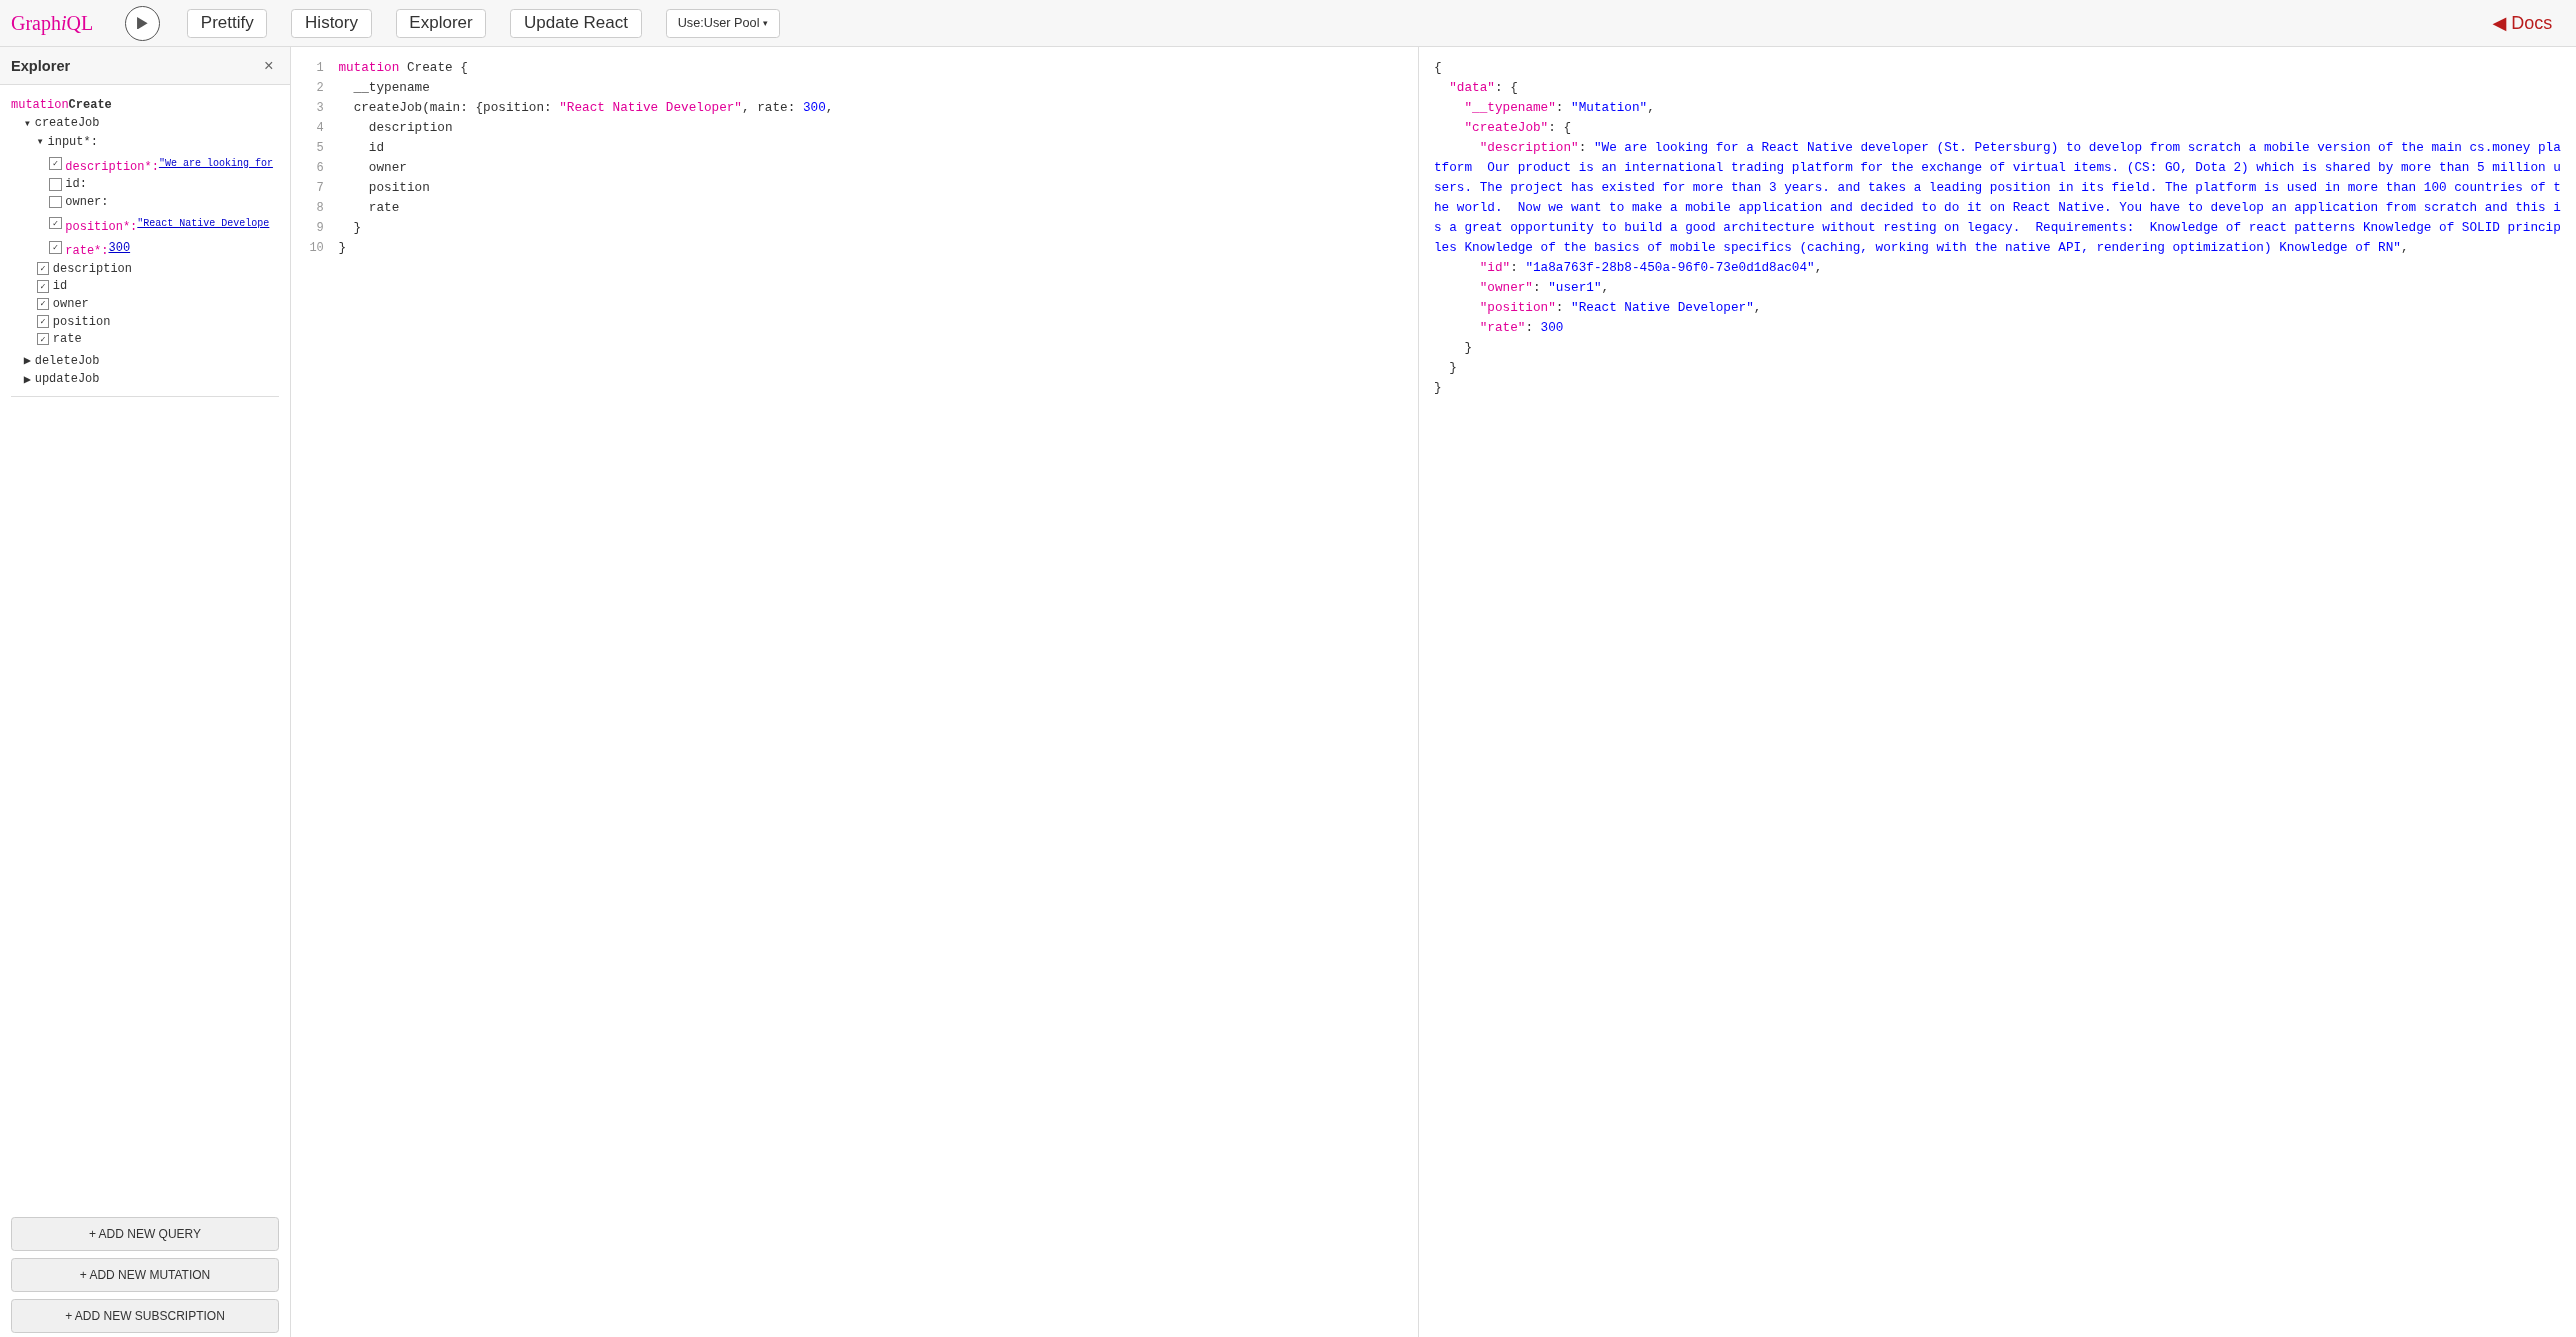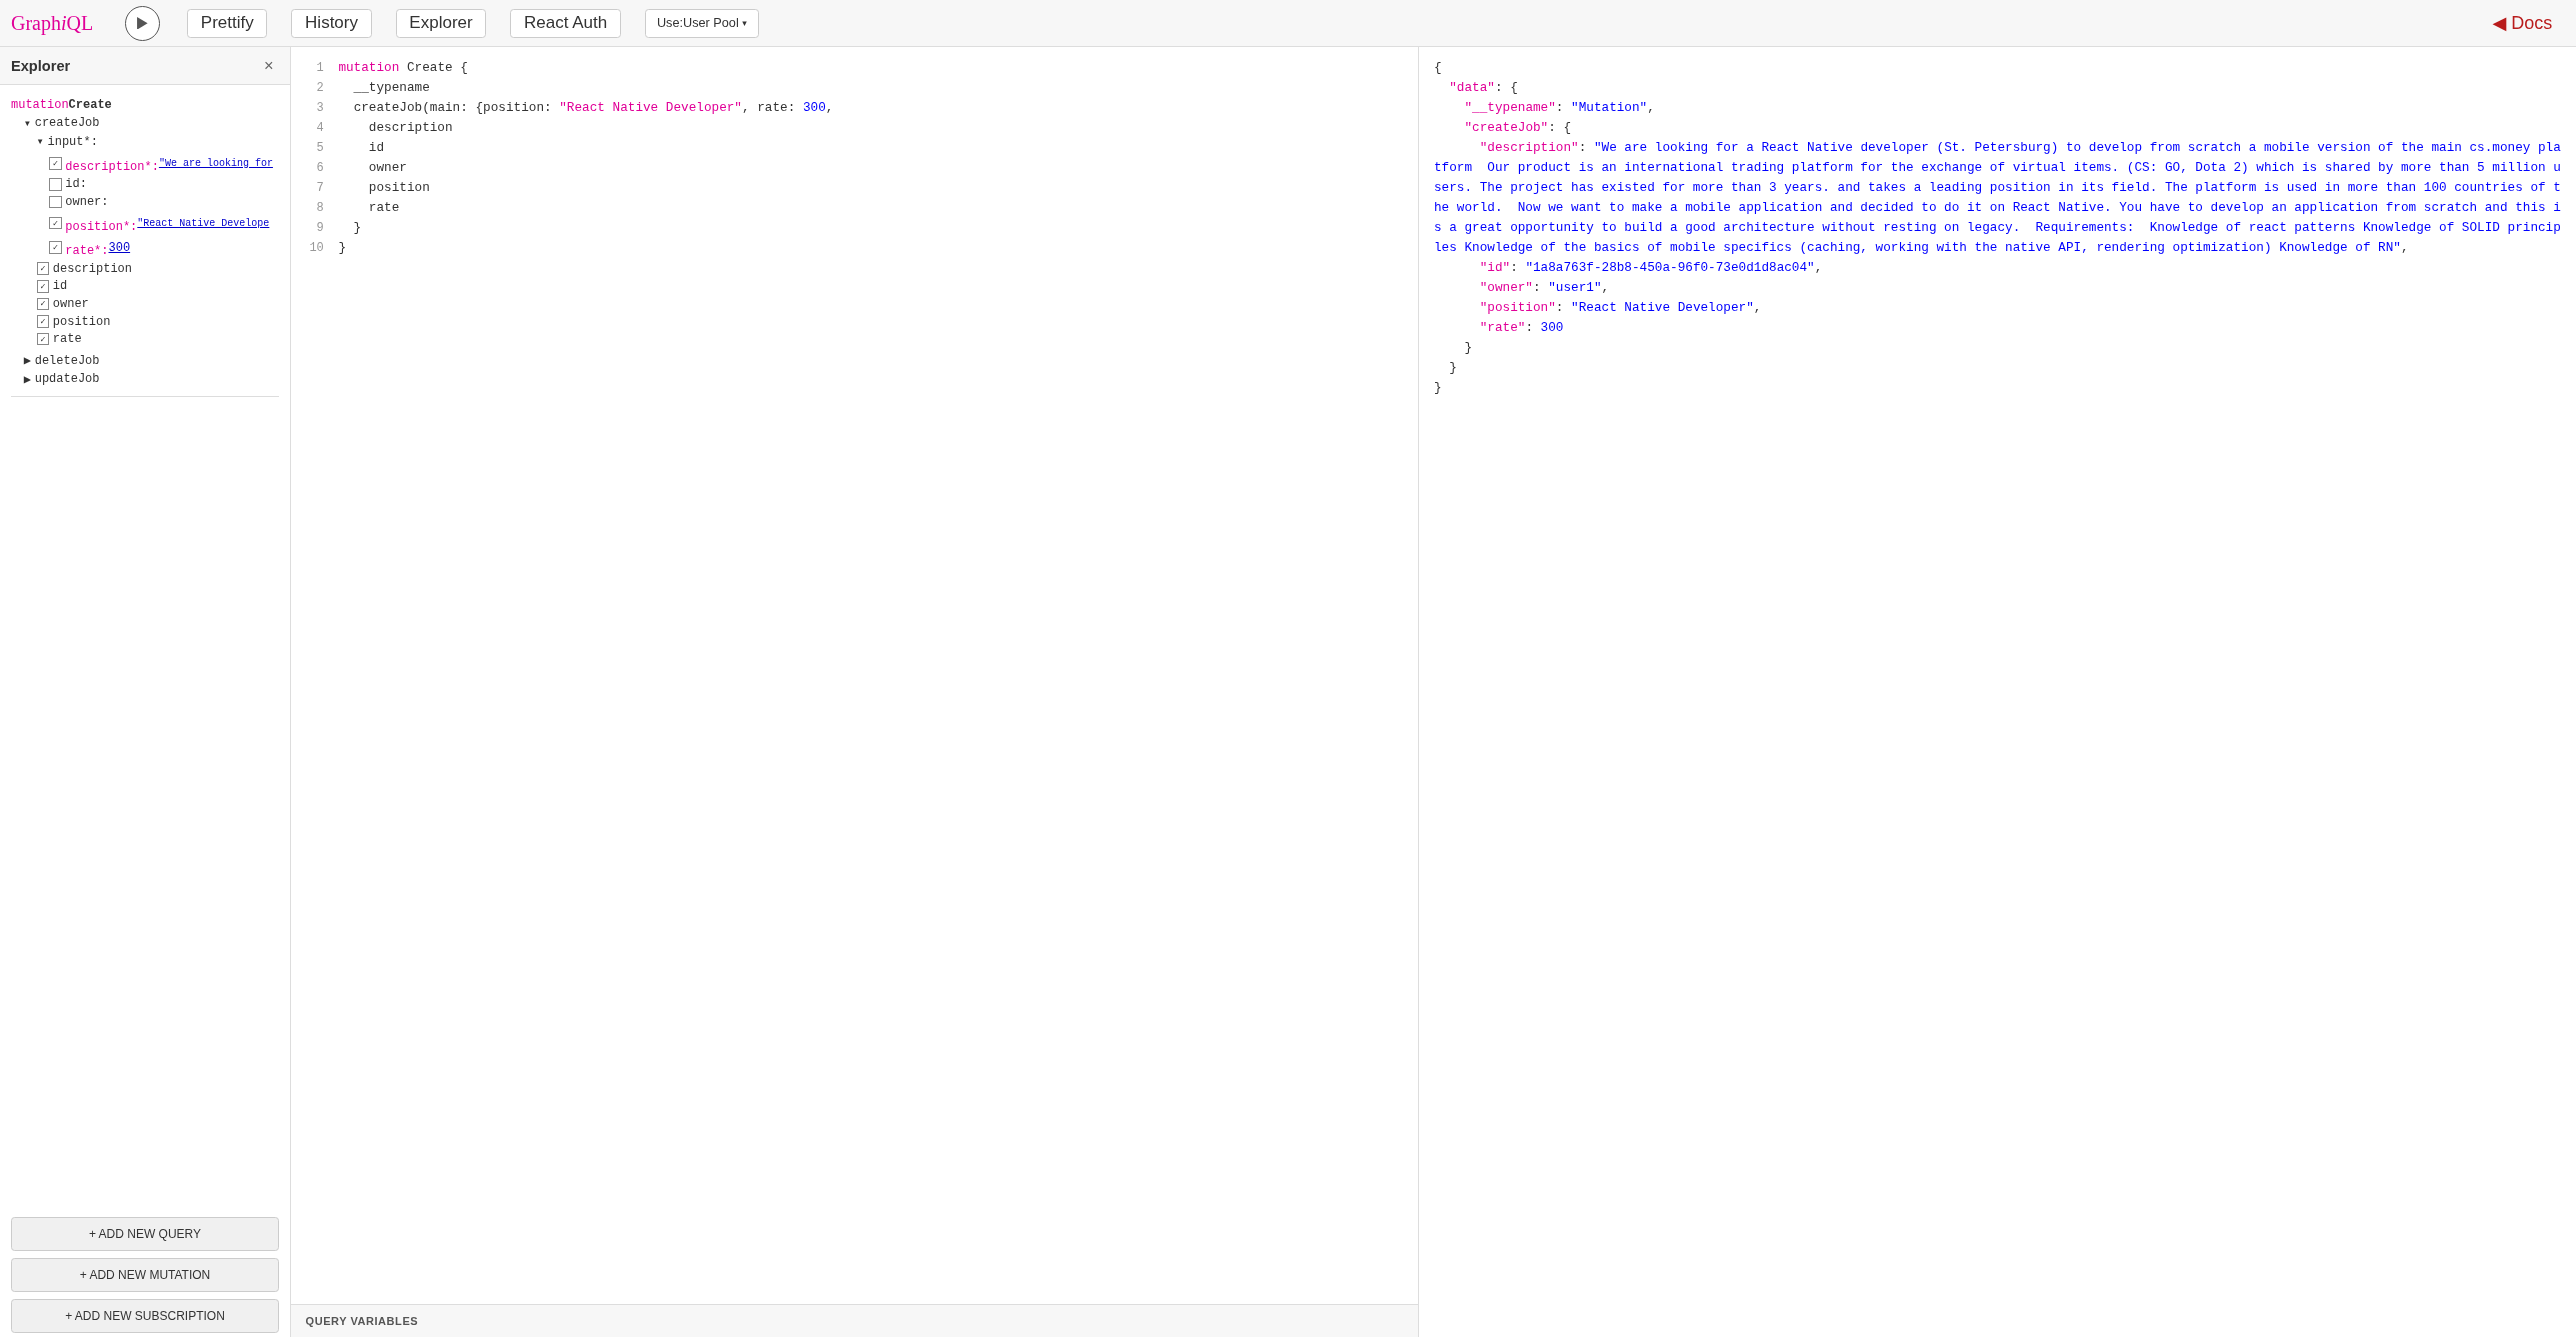--- a/index.html
+++ b/index.html
@@ -246,21 +246,21 @@
 <div class="header">
   <span class="logo">Graph<span style="font-style:italic;">i</span>QL</span>
   <button class="run-btn">
     <svg viewBox="0 0 10 12">
         <polygon points="0,0 10,6 0,12" fill="#555"></polygon>
       </svg>
   </button>
   <button class="header-btn">Prettify</button>
   <button class="header-btn">History</button>
   <button class="header-btn">Explorer</button>
-  <button class="header-btn">React Auth</button>
+  <button class="header-btn">Update React</button>
   <button class="use-pool-btn">
     <span>Use:User Pool</span>
     <span style="font-size:9px;">▾</span>
   </button>
   <button class="docs-btn">◀ Docs</button>
 </div>
 
 <div class="main">
 
   <div class="explorer-panel">
@@ -394,23 +394,20 @@
       <div class="line">
         <span class="line-num">9</span>
         <span class="line-content">  }</span>
       </div>
       <div class="line">
         <span class="line-num">10</span>
         <span class="line-content">}</span>
       </div>
     </div>
 
-    <div class="query-vars-bar">
-      <span>QUERY VARIABLES</span>
-    </div>
   </div>
 
   <div class="result-panel">
     <div class="result-line"><span class="r-brace">{</span></div>
     <div class="result-line">  <span class="r-key">"data"</span><span class="r-punct">: {</span></div>
     <div class="result-line">    <span class="r-key">"__typename"</span><span class="r-punct">: </span><span class="r-str">"Mutation"</span><span class="r-punct">,</span></div>
     <div class="result-line">    <span class="r-key">"createJob"</span><span class="r-punct">: {</span></div>
     <div class="result-line">      <span class="r-key">"description"</span><span class="r-punct">: </span><span class="r-str">"We are looking for a React Native developer (St. Petersburg) to develop from scratch a mobile version of the main cs.money platform  Our product is an international trading platform for the exchange of virtual items. (CS: GO, Dota 2) which is shared by more than 5 million users. The project has existed for more than 3 years. and takes a leading position in its field. The platform is used in more than 100 countries of the world.  Now we want to make a mobile application and decided to do it on React Native. You have to develop an application from scratch and this is a great opportunity to build a good architecture without resting on legacy.  Requirements:  Knowledge of react patterns Knowledge of SOLID principles Knowledge of the basics of mobile specifics (caching, working with the native API, rendering optimization) Knowledge of RN"</span><span class="r-punct">,</span></div>
     <div class="result-line">      <span class="r-key">"id"</span><span class="r-punct">: </span><span class="r-str">"1a8a763f-28b8-450a-96f0-73e0d1d8ac04"</span><span class="r-punct">,</span></div>
     <div class="result-line">      <span class="r-key">"owner"</span><span class="r-punct">: </span><span class="r-str">"user1"</span><span class="r-punct">,</span></div>

